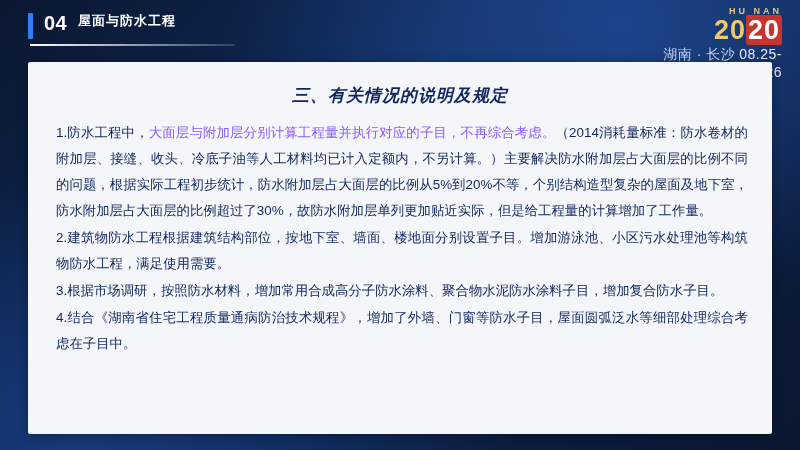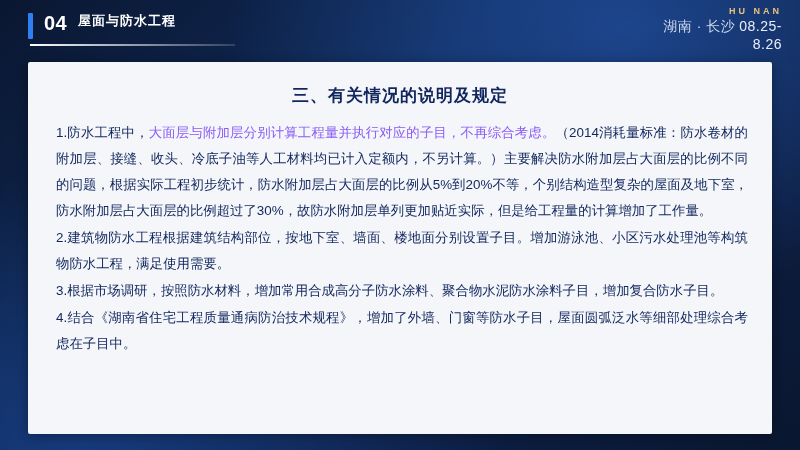--- a/index.html
+++ b/index.html
@@ -133,20 +133,21 @@
   .section-title {
     position: absolute;
     left: 0;
     top: 22px;
     width: 744px;
     text-align: center;
     font-size: 17px;
     font-weight: bold;
     color: #10265c;
     letter-spacing: 1px;
+    font-style: italic;
   }
   .body {
     position: absolute;
     left: 28px;
     top: 58px;
     width: 692px;
     font-size: 13.4px;
     line-height: 26px;
     color: #10265c;
     text-align: justify;
@@ -164,20 +165,21 @@
 <div class="slide">
 
   <div class="header">
     <div class="header-accent"></div>
     <div class="header-num">04</div>
     <div class="header-title">屋面与防水工程</div>
     <div class="header-underline"></div>
 
     <div class="logo">
       <div class="logo-top">HU NAN</div>
+      <div class="logo-year"><span>20</span><span class="digit-box">20</span></div>
       <div class="logo-sub"><span>湖南 · 长沙</span><span class="dates">08.25-8.26</span></div>
     </div>
   </div>
 
   <div class="content-card">
     <div class="section-title">三、有关情况的说明及规定</div>
     <div class="body">
       <p class="para" id="para-0"><span>1.防水工程中，</span><span class="hl">大面层与附加层分别计算工程量并执行对应的子目，不再综合考虑。</span><span>（2014消耗量标准：防水卷材的附加层、接缝、收头、冷底子油等人工材料均已计入定额内，不另计算。）主要解决防水附加层占大面层的比例不同的问题，根据实际工程初步统计，防水附加层占大面层的比例从5%到20%不等，个别结构造型复杂的屋面及地下室，防水附加层占大面层的比例超过了30%，故防水附加层单列更加贴近实际，但是给工程量的计算增加了工作量。</span></p>
       <p class="para" id="para-1"><span>2.建筑物防水工程根据建筑结构部位，按地下室、墙面、楼地面分别设置子目。增加游泳池、小区污水处理池等构筑物防水工程，满足使用需要。</span></p>
       <p class="para" id="para-2"><span>3.根据市场调研，按照防水材料，增加常用合成高分子防水涂料、聚合物水泥防水涂料子目，增加复合防水子目。</span></p>

